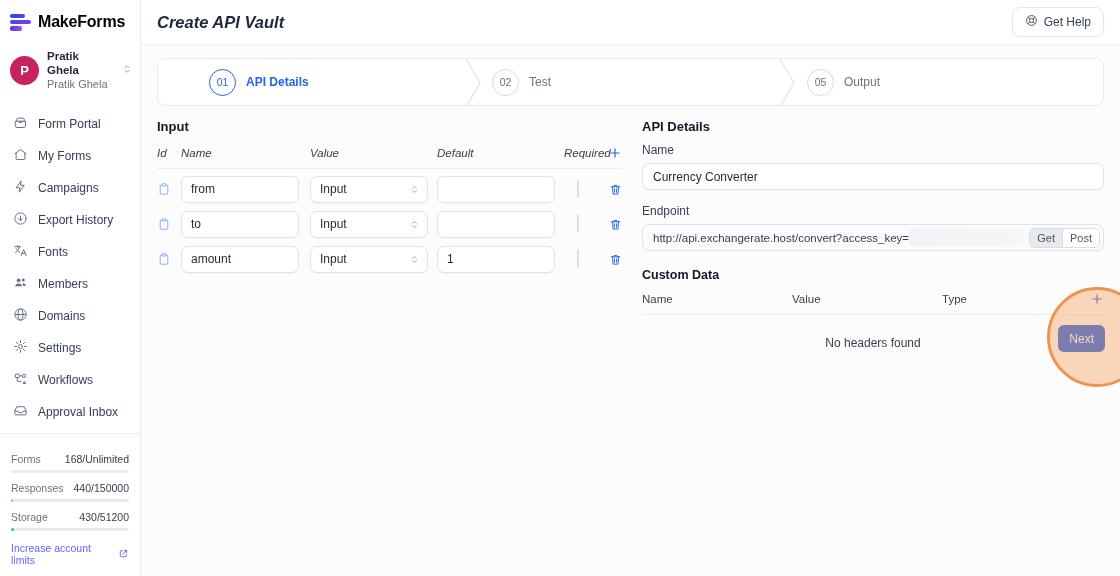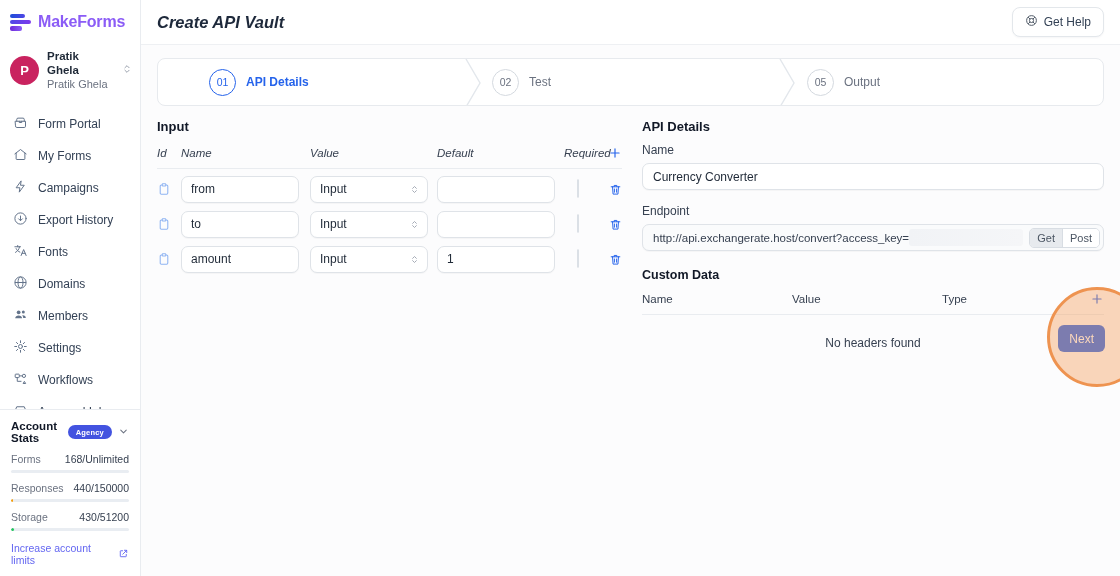--- a/index.html
+++ b/index.html
@@ -9,21 +9,21 @@
 
   
   .sidebar { position:absolute; left:0; top:0; bottom:0; width:141px; background:#fff;
     border-right:1px solid #e9ecf0; }
   .logo-row { display:flex; align-items:center; gap:7px; padding:13px 12px 10px 10px; }
   .logo-mark { width:21px; height:17px; display:flex; flex-direction:column; justify-content:space-between; }
   .logo-mark i { display:block; height:4.2px; border-radius:2px; }
   .logo-mark i:nth-child(1){ width:15px; background:linear-gradient(90deg,#1d4ed8,#4f46e5); }
   .logo-mark i:nth-child(2){ width:21px; background:linear-gradient(90deg,#4f46e5,#7c3aed); }
   .logo-mark i:nth-child(3){ width:12px; background:linear-gradient(90deg,#6d28d9,#8b5cf6); }
-  .brand-name { font-size:16px; font-weight:700; color:#8b5cf6; letter-spacing:-0.2px; }
+  .brand-name { font-size:16px; font-weight:700; color:#000000; letter-spacing:-0.2px; }
 
   .user-row { display:flex; align-items:center; gap:8px; padding:8px 8px 10px 10px; }
   .avatar { width:29px; height:29px; border-radius:50%; background:#c9235f; color:#fff;
     font-size:13px; font-weight:700; display:flex; align-items:center; justify-content:center; flex:0 0 auto; }
   .user-texts { flex:1; min-width:0; }
   .user-name { font-size:11.5px; font-weight:700; color:#1f2937; line-height:1.25; }
   .user-sub  { font-size:11px; color:#6b7280; line-height:1.25; }
   .unfold { color:#9ca3af; flex:0 0 auto; }
 
   .nav { padding-top:6px; }
@@ -181,37 +181,37 @@
       </div>
       <div class="nav-item">
         <span><svg width="15" height="15" viewBox="0 0 24 24" fill="none" stroke="#64748b" stroke-width="1.6" stroke-linecap="round" stroke-linejoin="round">
               <path d="M3 6h9M7.5 4v2M10.5 6c-.8 4-3 7-6.5 9"></path>
               <path d="M5 9c1 2.6 3.2 4.6 6 5.6"></path>
               <path d="M13 20l4-9.5 4 9.5M14.5 16.5h5"></path>
             </svg></span>
         <span>Fonts</span>
       </div>
       <div class="nav-item">
-        <span><svg width="15" height="15" viewBox="0 0 24 24" fill="none" stroke="#64748b" stroke-width="1.6">
-              <circle cx="12" cy="12" r="9"></circle>
-              <ellipse cx="12" cy="12" rx="4" ry="9"></ellipse>
-              <path d="M3 12h18"></path>
-            </svg></span>
-        <span>Domains</span>
-      </div>
-      <div class="nav-item">
         <span><svg width="15" height="15" viewBox="0 0 24 24" fill="#64748b">
               <circle cx="9" cy="8.5" r="3"></circle>
               <path d="M3.5 18c0-3 2.4-4.6 5.5-4.6s5.5 1.6 5.5 4.6z"></path>
               <circle cx="16.5" cy="8" r="2.4"></circle>
               <path d="M15.8 13.2c2.8.2 4.7 1.7 4.7 4.3h-4.2c0-1.7-.6-3.2-1.6-4z"></path>
             </svg></span>
         <span>Members</span>
       </div>
       <div class="nav-item">
+        <span><svg width="15" height="15" viewBox="0 0 24 24" fill="none" stroke="#64748b" stroke-width="1.6">
+              <circle cx="12" cy="12" r="9"></circle>
+              <ellipse cx="12" cy="12" rx="4" ry="9"></ellipse>
+              <path d="M3 12h18"></path>
+            </svg></span>
+        <span>Domains</span>
+      </div>
+      <div class="nav-item">
         <span><svg width="15" height="15" viewBox="0 0 24 24" fill="none" stroke="#64748b" stroke-width="1.6" stroke-linecap="round">
               <circle cx="12" cy="12" r="3.2"></circle>
               <path d="M12 2.8v3M12 18.2v3M21.2 12h-3M5.8 12h-3M18.5 5.5l-2.1 2.1M7.6 16.4l-2.1 2.1M18.5 18.5l-2.1-2.1M7.6 7.6L5.5 5.5"></path>
             </svg></span>
         <span>Settings</span>
       </div>
       <div class="nav-item">
         <span><svg width="15" height="15" viewBox="0 0 24 24" fill="none" stroke="#64748b" stroke-width="1.6" stroke-linejoin="round">
               <rect x="3.5" y="5" width="6.5" height="5.5" rx="1"></rect>
               <circle cx="17.5" cy="7.8" r="2.6"></circle>
@@ -230,29 +230,20 @@
       <div class="nav-item">
         <span><svg width="15" height="15" viewBox="0 0 24 24" fill="none" stroke="#64748b" stroke-width="1.6" stroke-linecap="round" stroke-linejoin="round">
               <path d="M12 3l7.5 3v5.2c0 4.6-3.2 7.8-7.5 9.3-4.3-1.5-7.5-4.7-7.5-9.3V6z"></path>
               <path d="M9 11.8l2.1 2.1 4-4.1"></path>
             </svg></span>
         <span>Vault</span>
       </div>
     </nav>
 
     <div class="stats">
-      <div class="stats-head">
-        <span class="stats-title">Account Stats</span>
-        <span class="badge">Agency</span>
-        <span class="chev">
-          <svg width="11" height="11" viewBox="0 0 24 24" fill="none" stroke="currentColor" stroke-width="2.2" stroke-linecap="round" stroke-linejoin="round">
-              <path d="M6 9l6 6 6-6"></path>
-            </svg>
-        </span>
-      </div>
 
       <div>
         <div class="stat-row">
           <span class="stat-label">Forms</span>
           <span class="stat-value">168/Unlimited</span>
         </div>
         <div class="bar">
             <i style="width: 0%; background-color: rgb(156, 163, 175);"></i>
           </div>
       </div>

